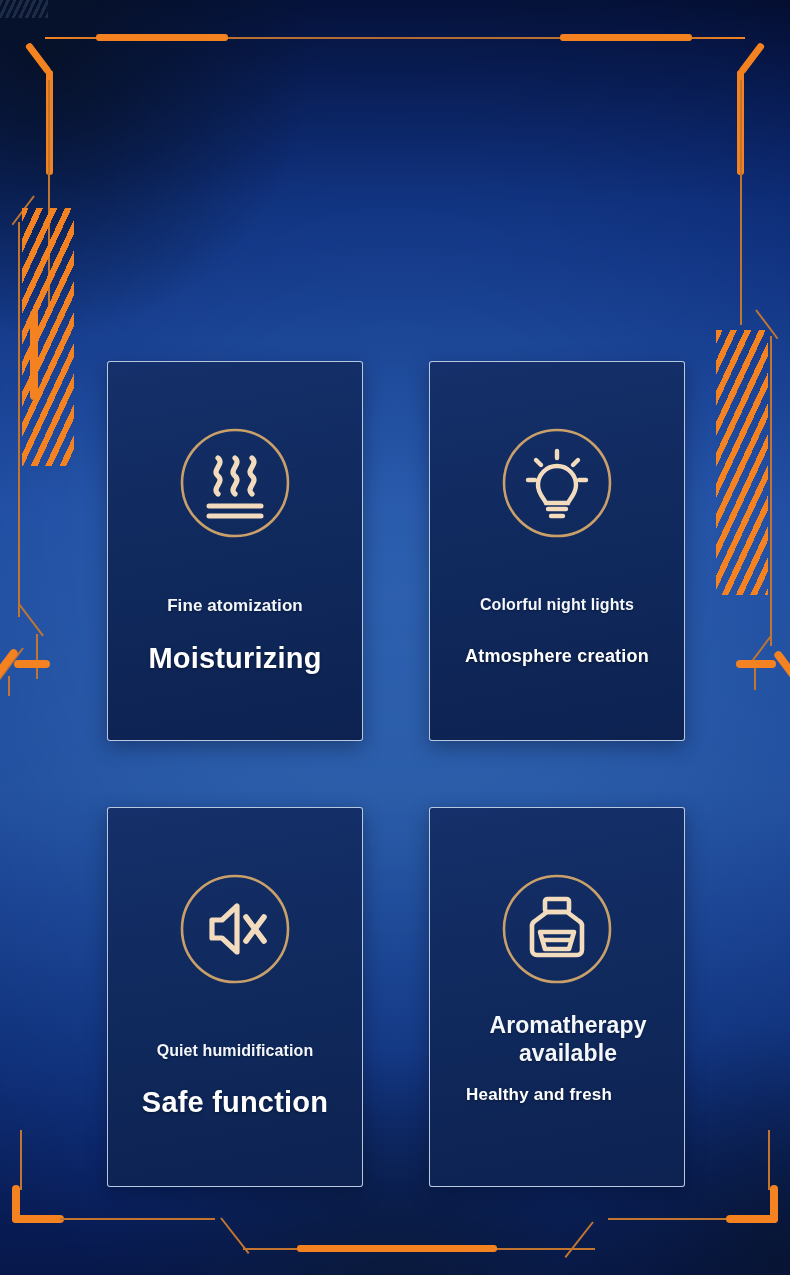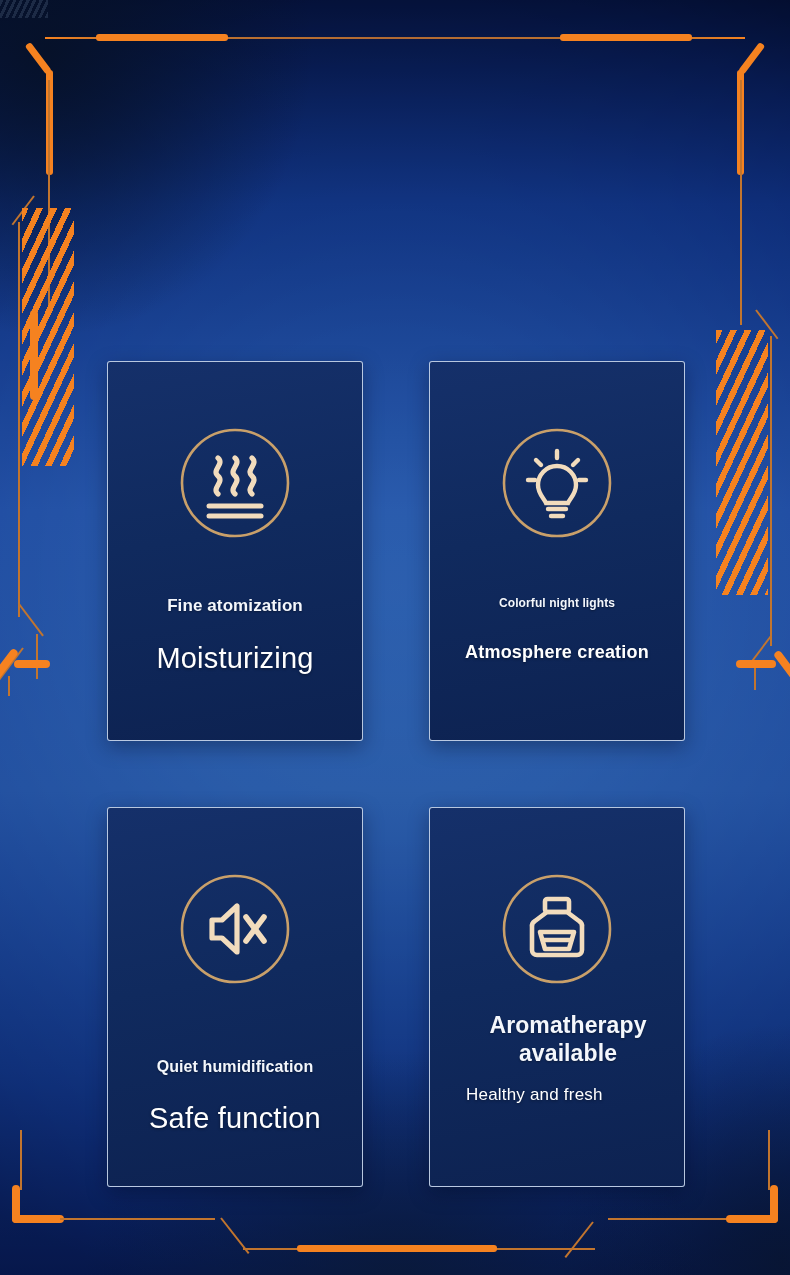--- a/index.html
+++ b/index.html
@@ -127,31 +127,31 @@
   }
   .icon-wrap { margin-top:62px; width:118px; height:118px; }
   .icon-wrap svg { display:block; width:118px; height:118px; }
 
   .card-text { width:100%; padding:0 14px; text-align:center; }
   .sub {
     color:#f4f7fc; font-weight:bold; font-size:17px; letter-spacing:.1px;
     text-shadow:0 1px 2px rgba(0,0,0,.35);
   }
   .main-lbl {
-    color:#ffffff; font-weight:normal; font-size:29px; letter-spacing:.2px;
+    color:#ffffff; font-weight:bold; font-size:29px; letter-spacing:.2px;
     text-shadow:0 1px 3px rgba(0,0,0,.4); line-height:1.15;
   }
   
   .c1 .sub  { margin-top:54px; }
   .c1 .main-lbl { margin-top:26px; }
 
-  .c2 .sub  { margin-top:54px; font-size:12px; }
+  .c2 .sub  { margin-top:54px; font-size:16px; }
   .c2 .main-lbl { margin-top:32px; font-size:18px; font-weight:bold; }
 
-  .c3 .sub  { margin-top:70px; font-size:16px;text-align:center; }
+  .c3 .sub  { margin-top:54px; font-size:16px;text-align:center; }
   .c3 .main-lbl { margin-top:26px; }
 
   .c4 .sub  { margin-top:24px; font-size:23px; line-height:1.2; text-align:center; padding-left:22px; }
   .c4 .main-lbl { margin-top:18px; font-size:17px; text-align:left; padding-left:22px; }
 </style>
 </head>
 <body>
 
 <div id="poster">
 

